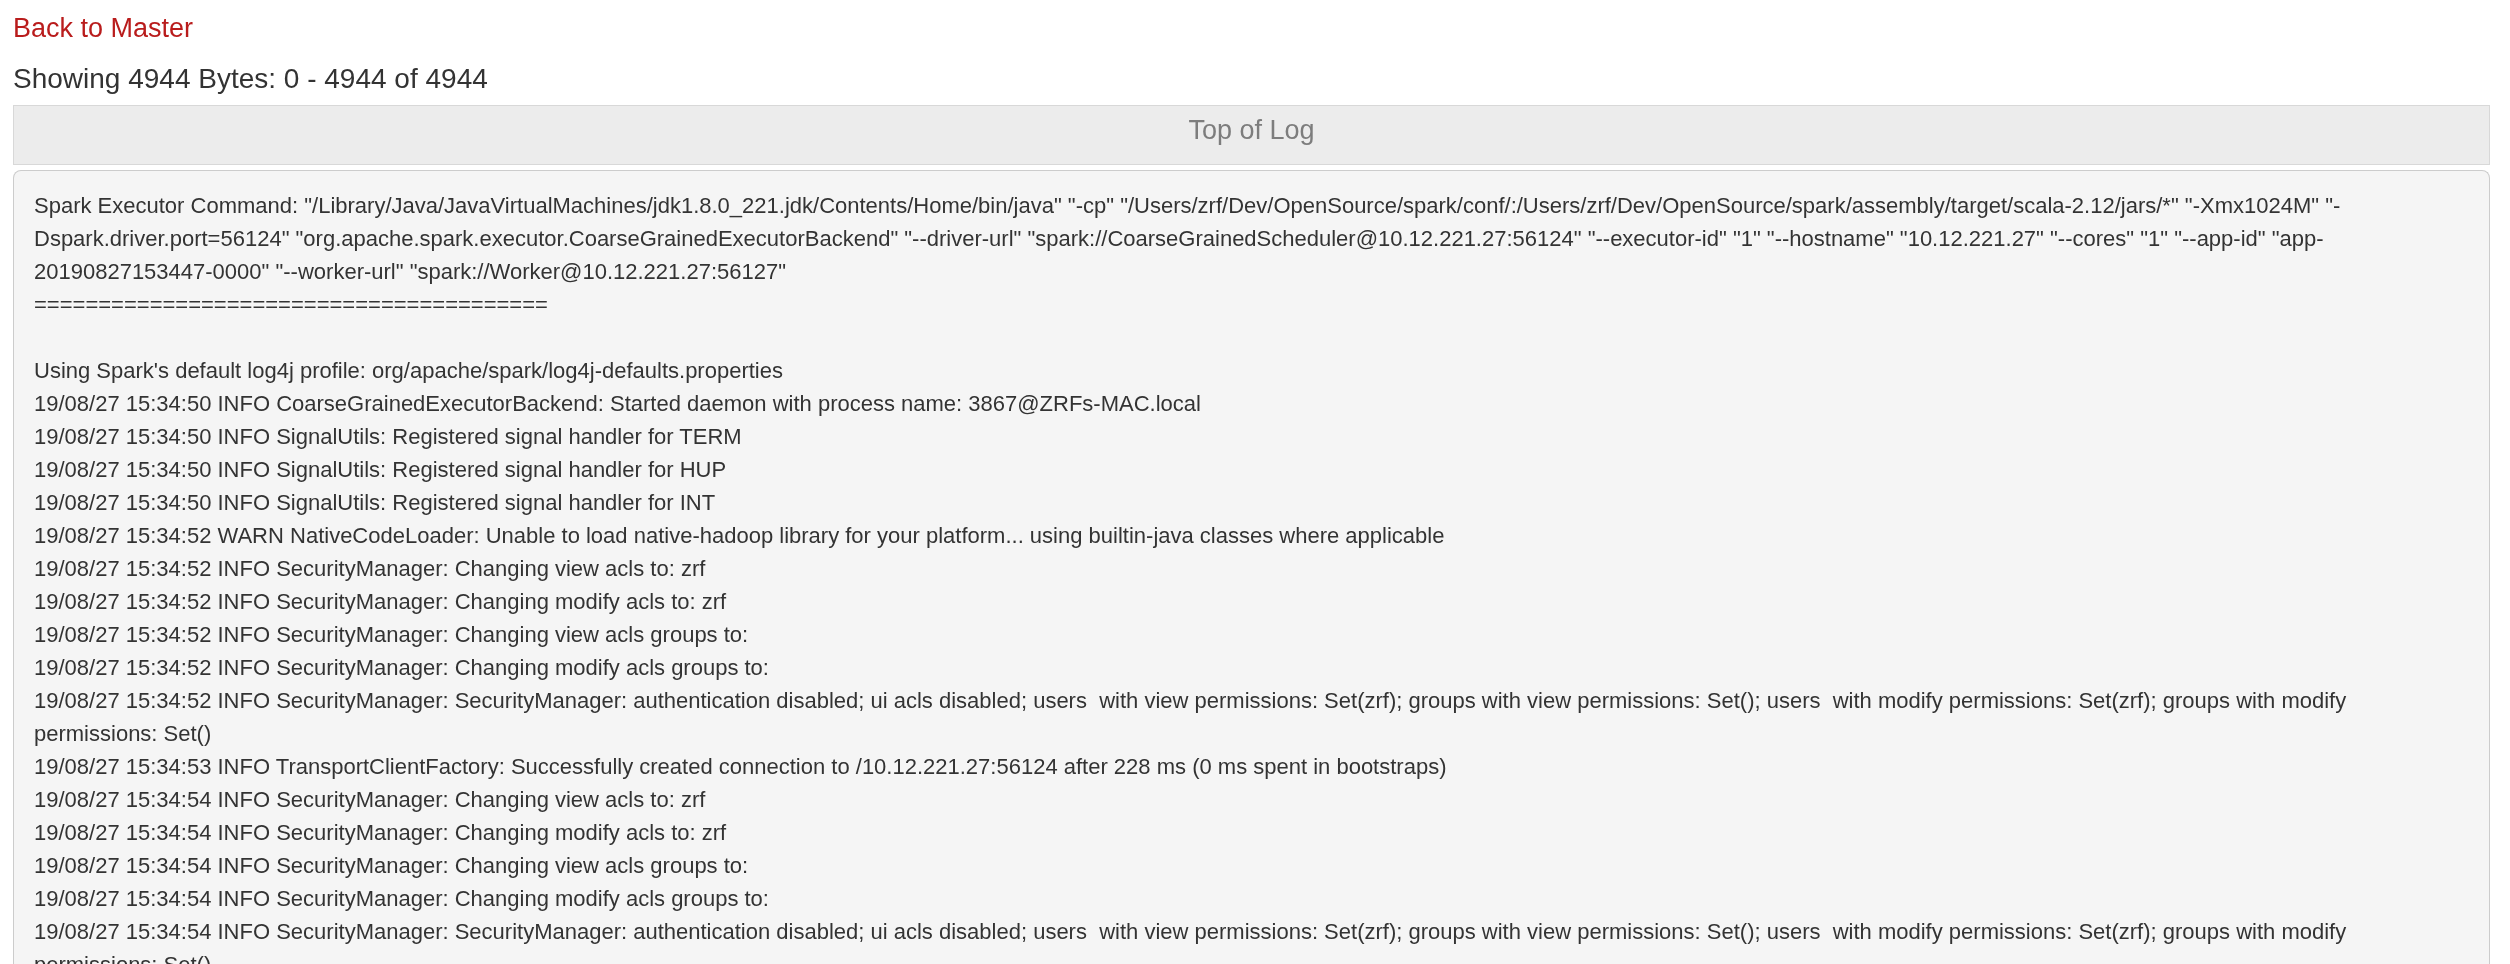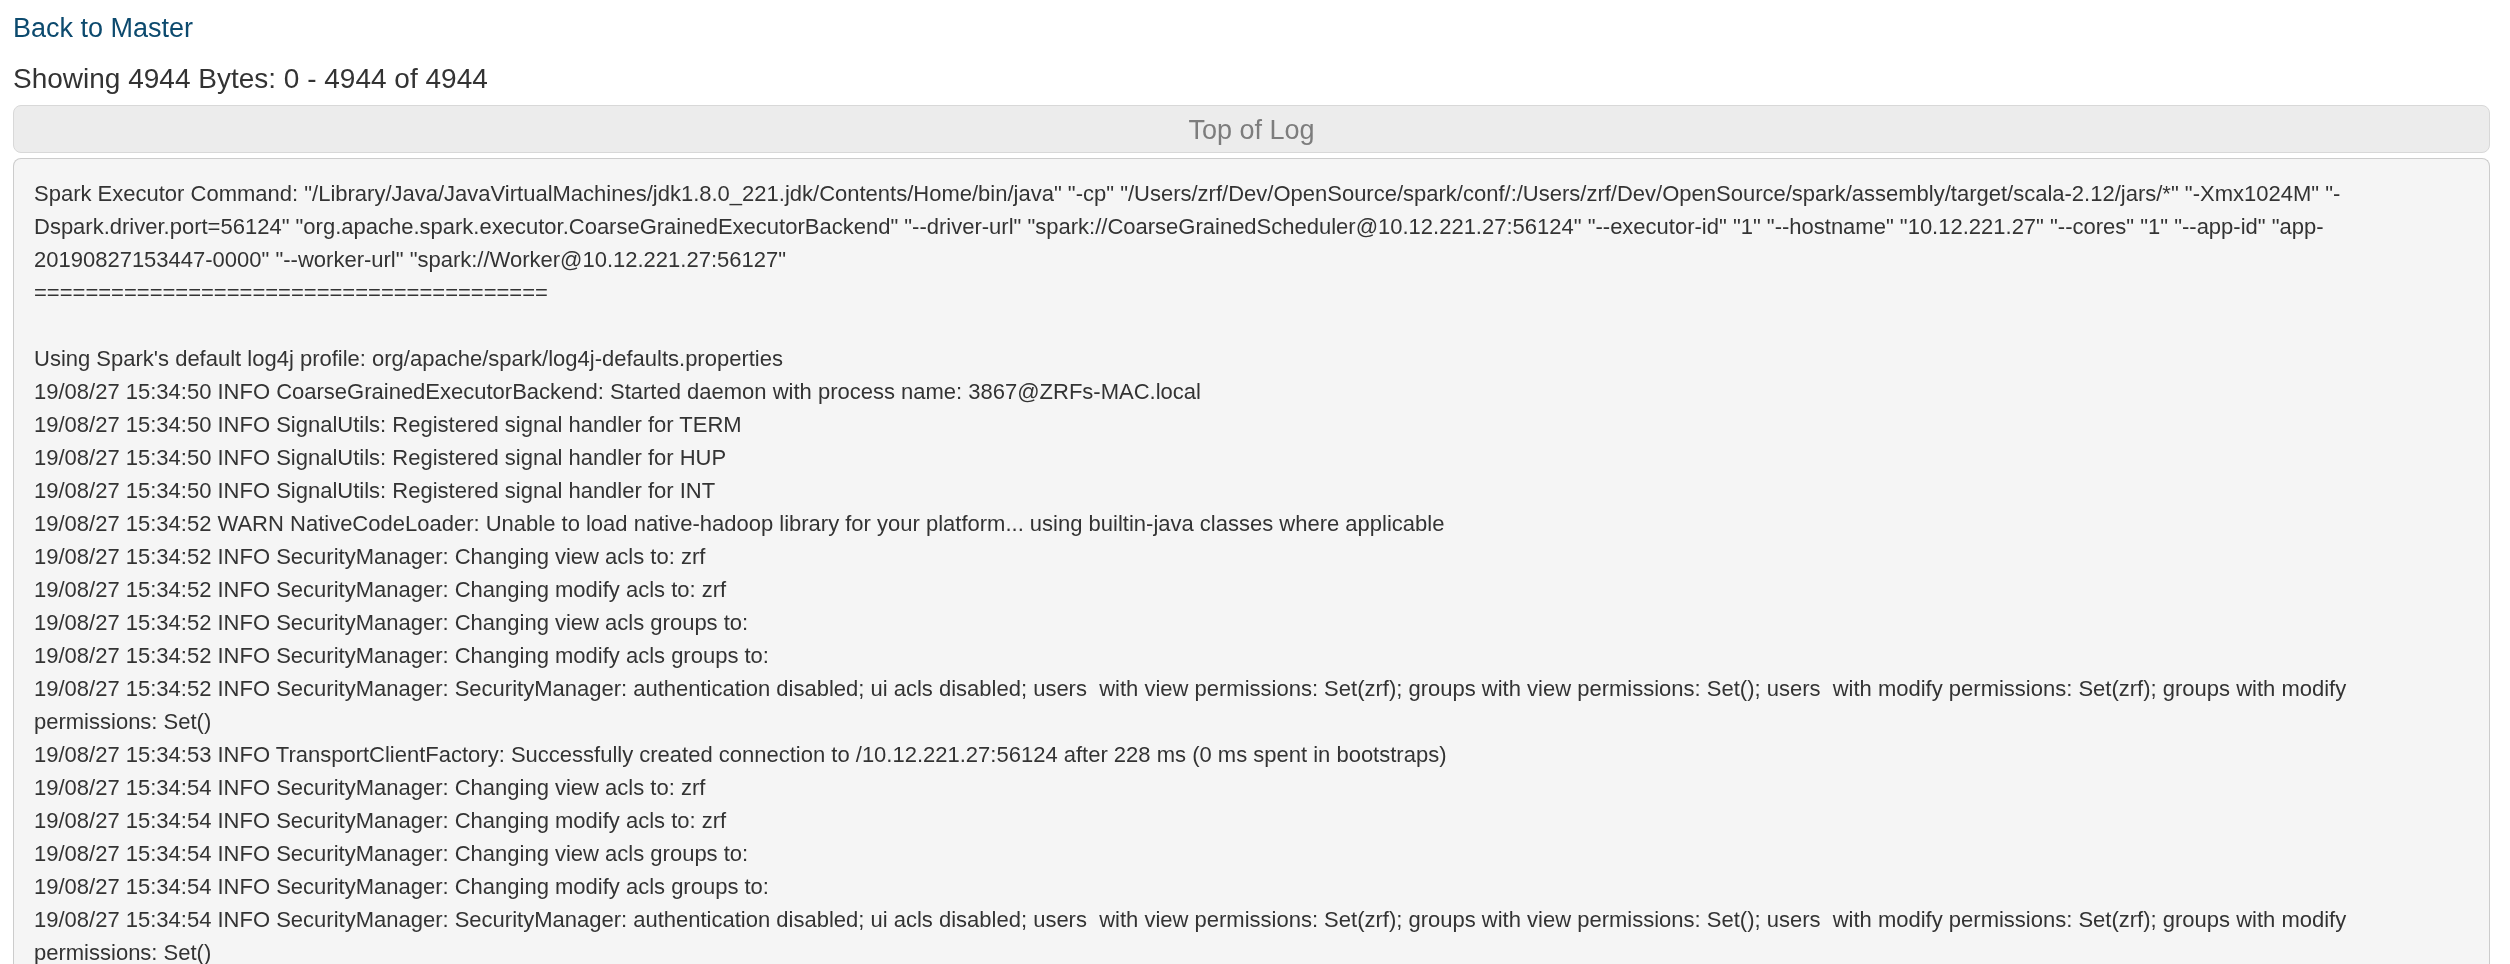--- a/index.html
+++ b/index.html
@@ -13,38 +13,38 @@
     width: 2510px;
     height: 964px;
     overflow: hidden;
     position: relative;
   }
   .page {
     padding: 12px 20px 0 13px;
   }
   .back-link {
     display: inline-block;
-    color: #0c4a6e;
+    color: #b91c1c;
     font-size: 27px;
     line-height: 32px;
     text-decoration: none;
     cursor: pointer;
   }
   .byte-summary {
     margin-top: 18px;
     font-size: 28px;
     line-height: 33px;
     color: #333333;
   }
   .log-header-bar {
     margin-top: 10px;
-    height: 48px;
+    height: 60px;
     background: #ececec;
     border: 1px solid #d8d8d8;
-    border-radius: 8px;
+    border-radius: 0;
     text-align: center;
     line-height: 48px;
     font-size: 27px;
     color: #7d7d7d;
     cursor: pointer;
   }
   .log-box {
     margin-top: 5px;
     background: #f5f5f5;
     border: 1px solid #cccccc;

